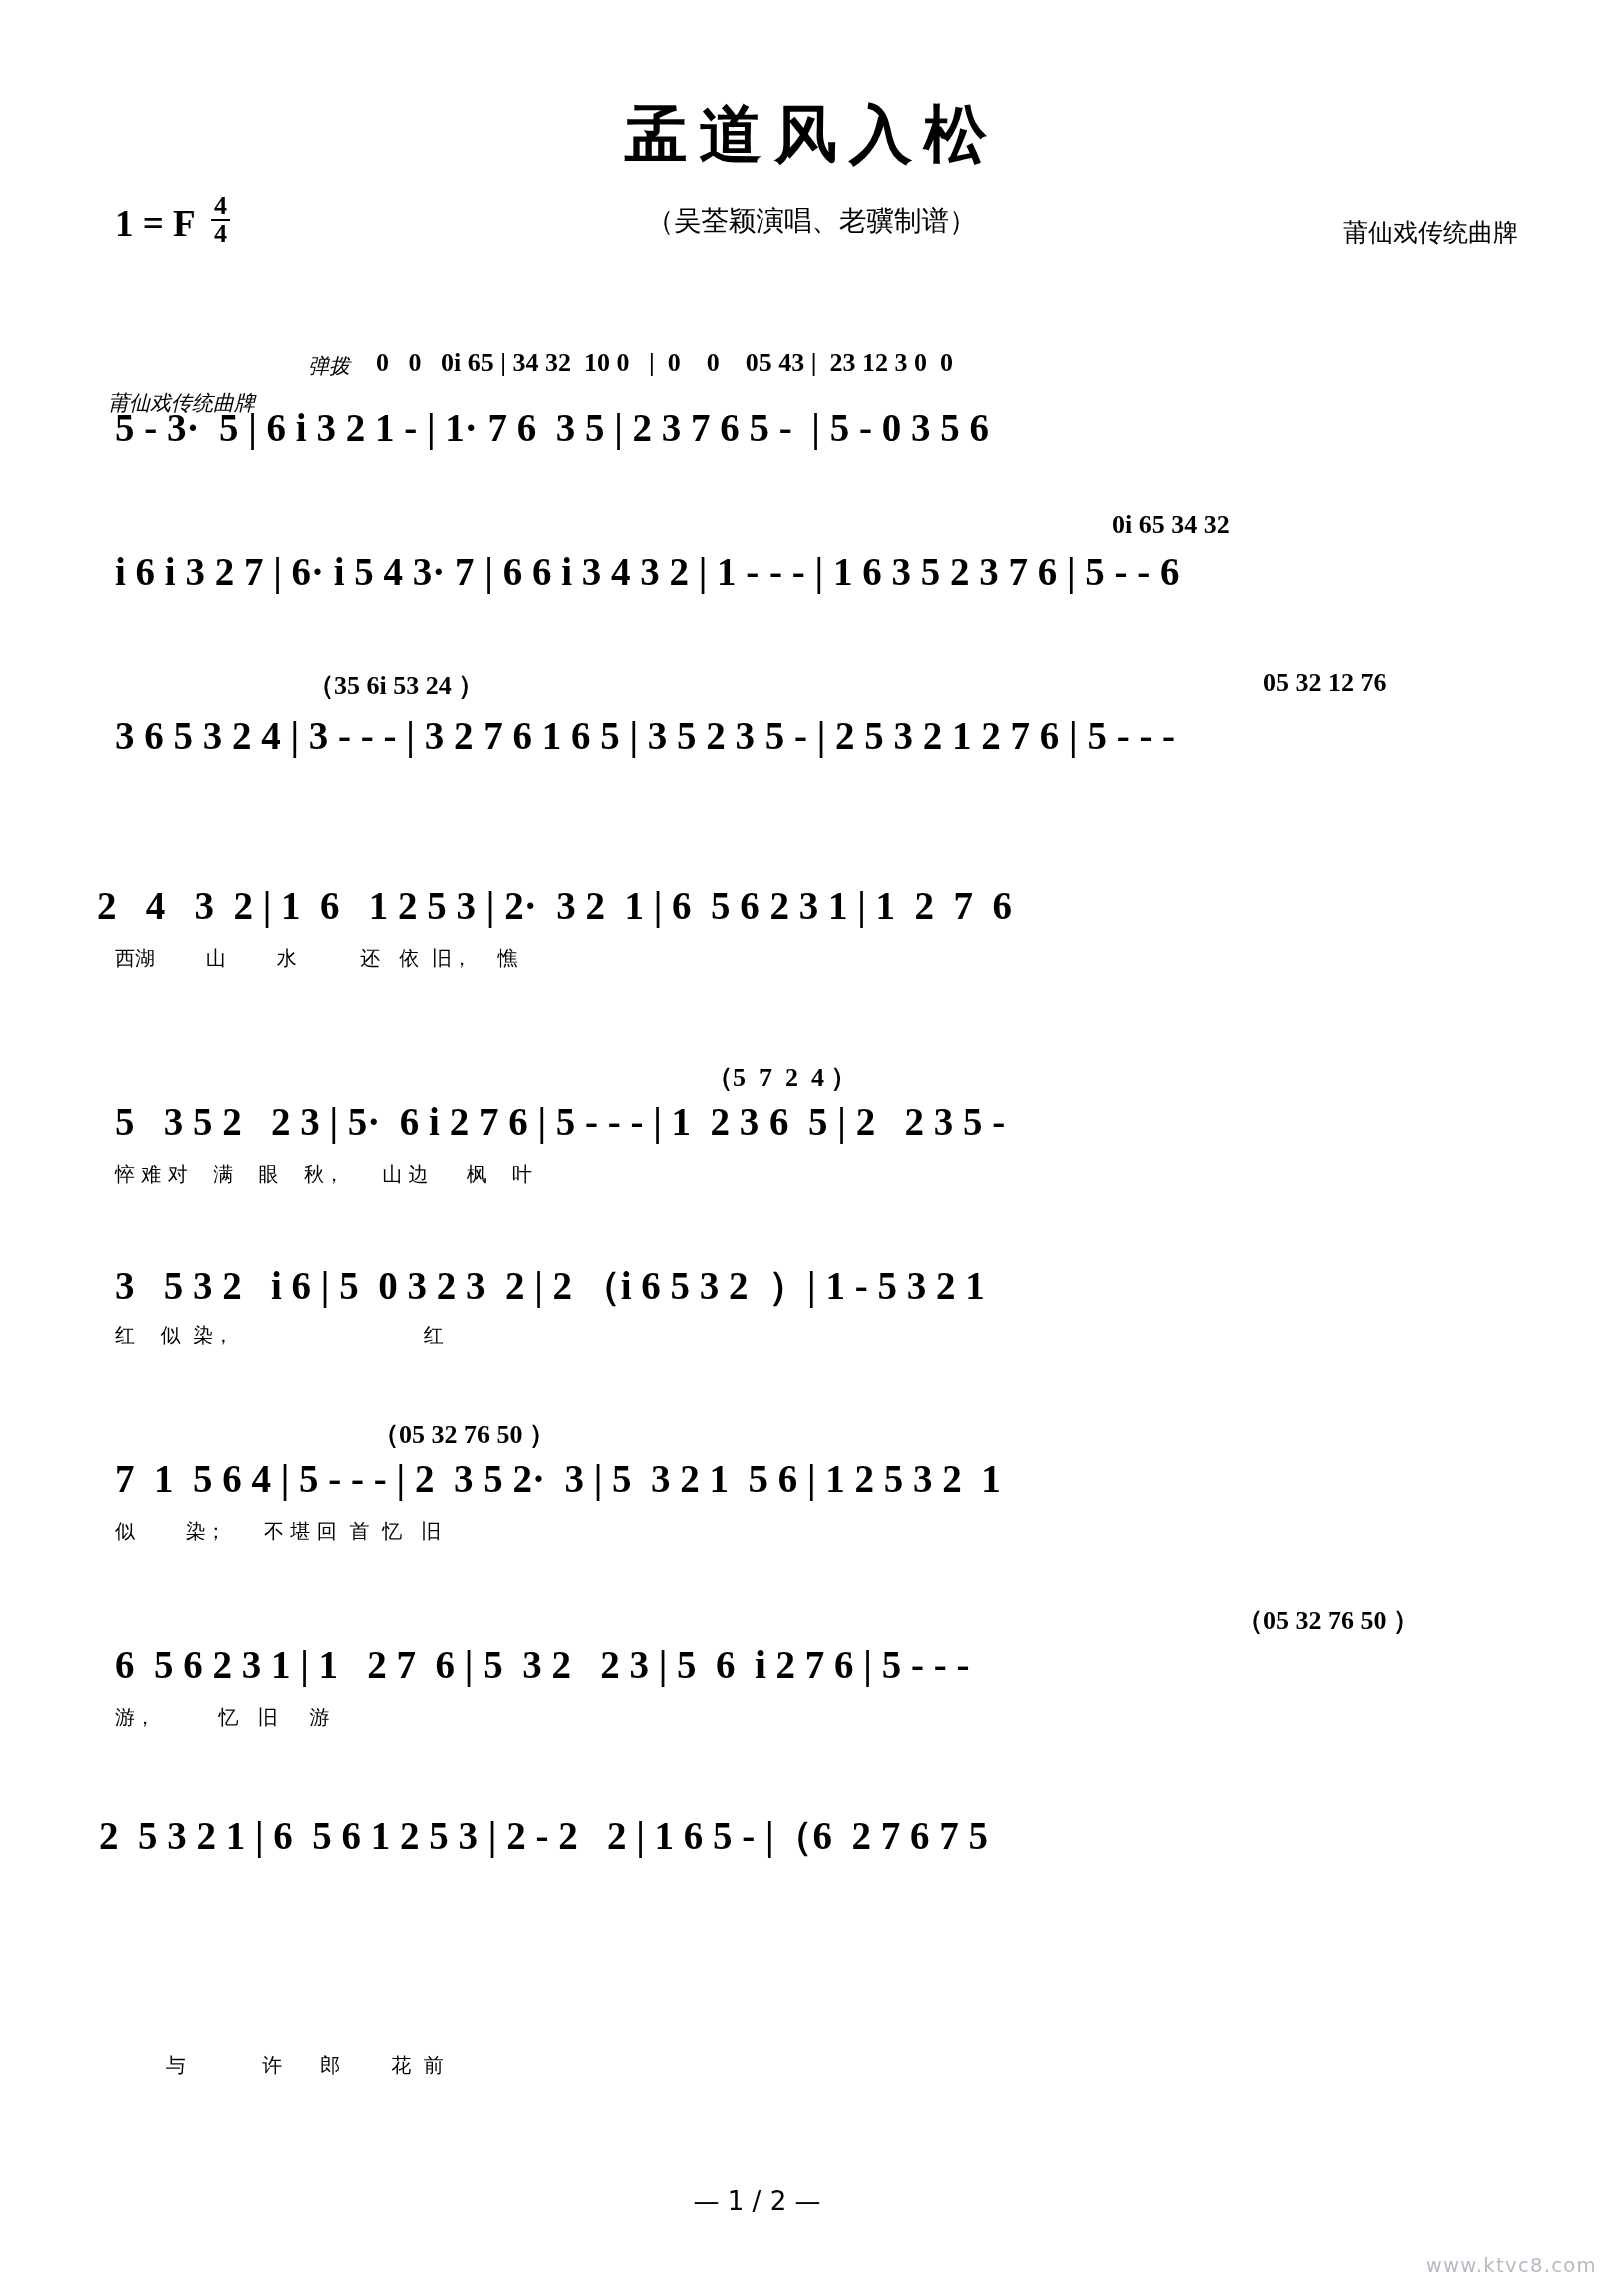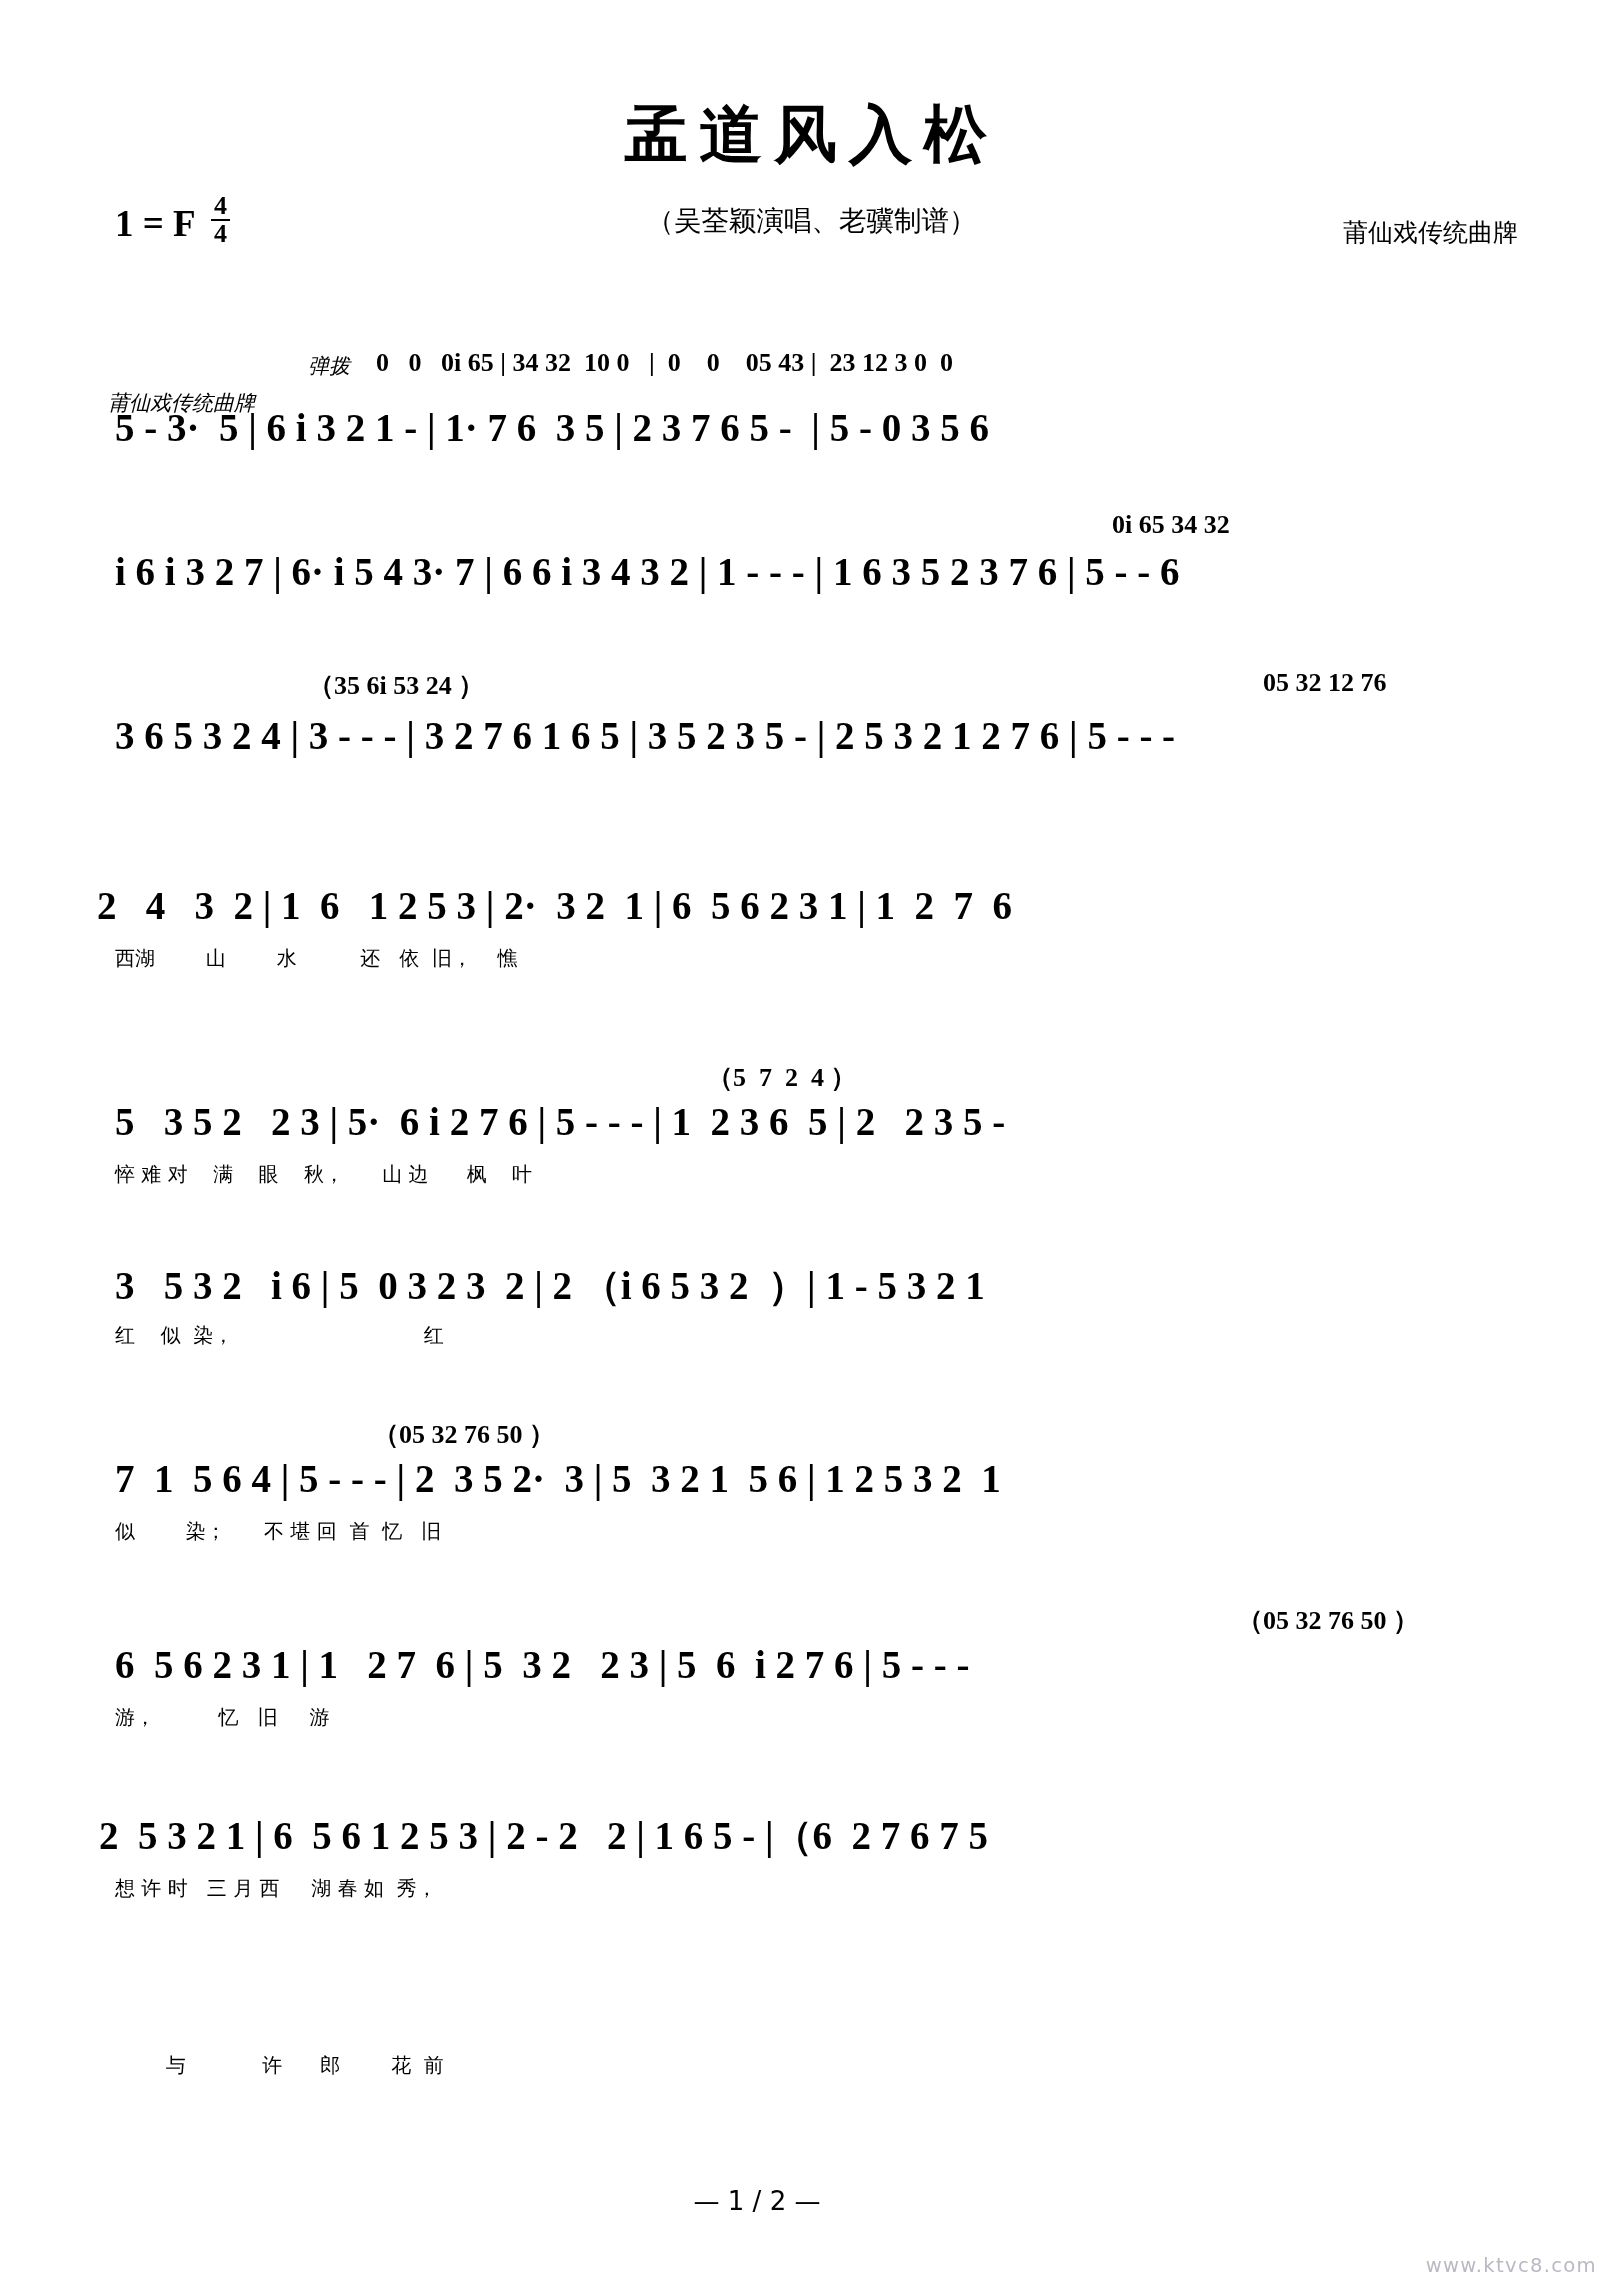--- a/index.html
+++ b/index.html
@@ -148,21 +148,20 @@
   </div>
 
   <div class="row" style="top:1603px;height:151px;">
     <div class="small-notes" style="left:1237px;top:0px;">（05 32 76 50 ）</div>
     <div class="notes" style="left:115px;top:39px;">6  5 6 2 3 1 | 1   2 7  6 | 5  3 2   2 3 | 5  6  i 2 7 6 | 5 - - -</div>
     <div class="lyric" style="left:115px;top:101px;">游，          忆   旧     游</div>
   </div>
 
   <div class="row" style="top:1793px;height:144px;">
     <div class="notes" style="left:99px;top:16.4px;text-align:right;">2  5 3 2 1 | 6  5 6 1 2 5 3 | 2 - 2   2 | 1 6 5 - |（6  2 7 6 7 5</div>
-    <div class="lyric" style="left:115px;top:82px;">想 许 时   三 月 西     湖 春 如  秀，</div>
   </div>
 
   <div class="row" style="top:1970px;height:144px;">
     <div class="lyric" style="left:115px;top:82px;">        与            许      郎        花  前</div>
   </div>
 
   <div class="footer">— 1 / 2 —</div>
   <div class="watermark">www.ktvc8.com</div>
 </div>
 

